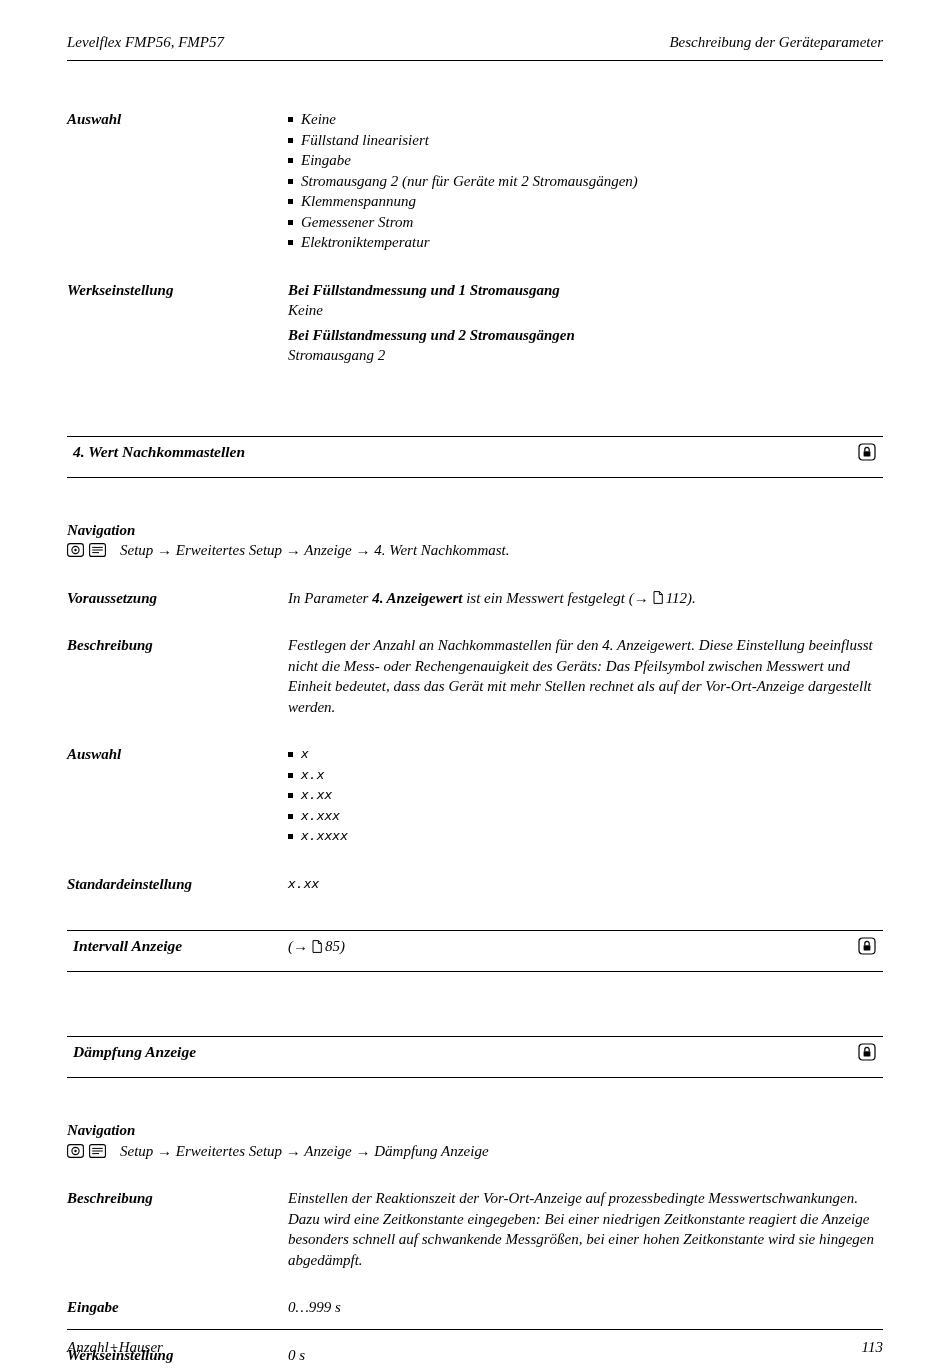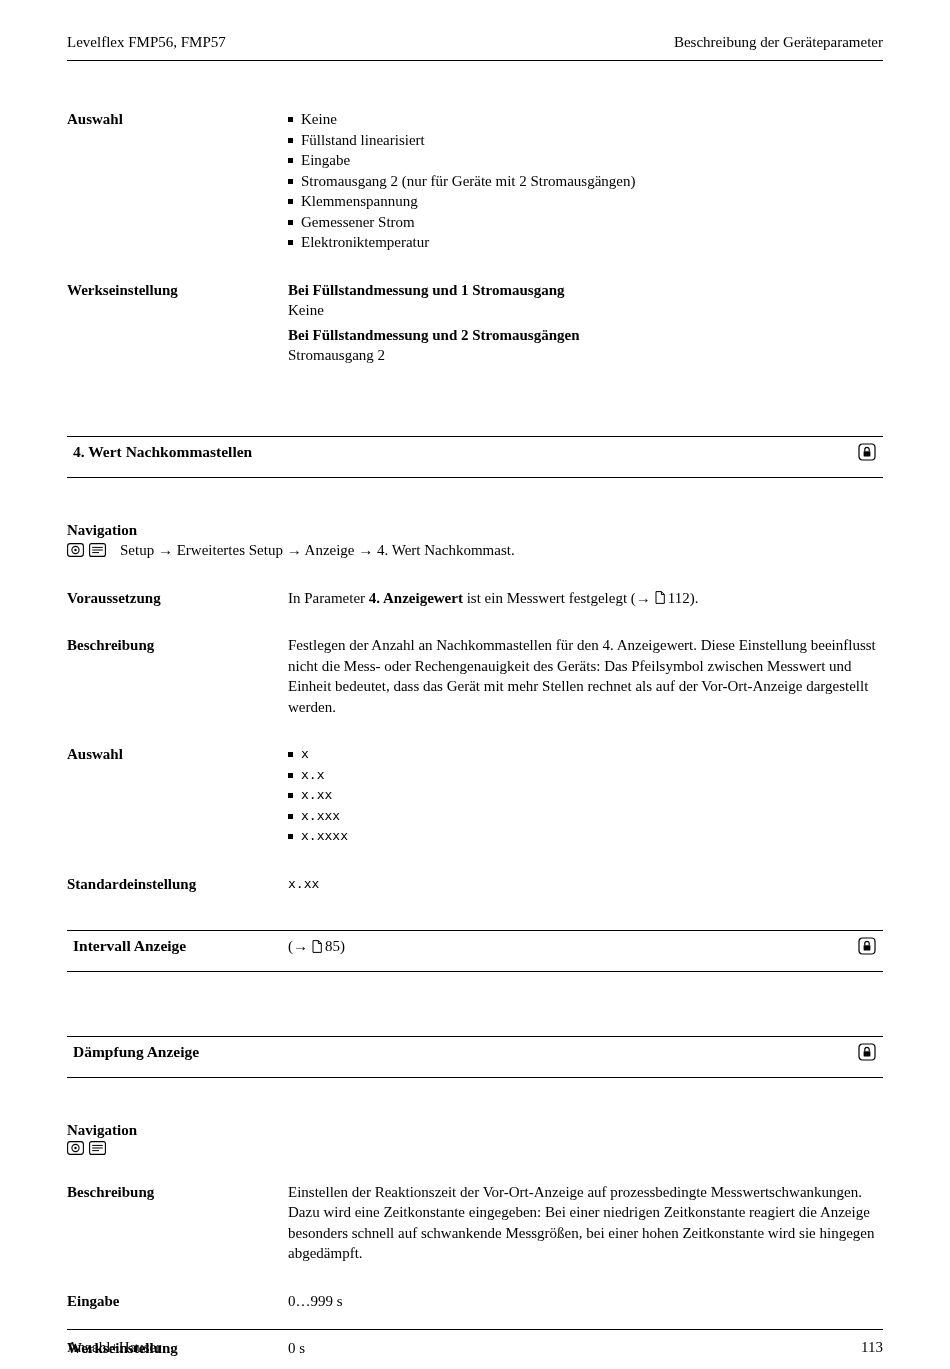--- a/index.html
+++ b/index.html
@@ -3,21 +3,21 @@
 <meta charset="utf-8">
 <style>
   * { box-sizing: border-box; }
   html, body { margin: 0; padding: 0; background: #ffffff; }
   body {
     width: 950px; height: 1369px;
     font-family: "Liberation Serif", serif;
     color: #000; font-size: 15px;
     -webkit-font-smoothing: antialiased;
   }
-  .page { position: relative; width: 950px; height: 1369px; padding: 34px 67px 0 67px; overflow: hidden; }
+  .page { position: relative; width: 950px; height: 1369px; padding: 34px 67px 0 67px; overflow: hidden; font-style: italic; }
 
   .doc-header {
     display: flex; justify-content: space-between; align-items: flex-end;
     padding-bottom: 9px; border-bottom: 1.3px solid #000; font-size: 15px;
   }
 
   .row { display: flex; margin-top: 27px; line-height: 20.5px; }
   .row-label { width: 221px; flex-shrink: 0; font-weight: bold; }
   .row-content { flex: 1; }
   .top-first { margin-top: 48px; }
@@ -225,20 +225,21 @@
             <circle cx="8.5" cy="7" r="3.6" fill="none" stroke="#000" stroke-width="1.1"></circle>
             <circle cx="8.5" cy="7" r="1.2" fill="#000"></circle>
           </svg>
         <svg width="17" height="14" viewBox="0 0 17 14">
             <rect x="0.6" y="0.6" width="15.8" height="12.8" rx="2" fill="none" stroke="#000" stroke-width="1.1"></rect>
             <line x1="3.2" y1="4.4" x2="13.8" y2="4.4" stroke="#000" stroke-width="1"></line>
             <line x1="3.2" y1="7" x2="13.8" y2="7" stroke="#000" stroke-width="1"></line>
             <line x1="3.2" y1="9.6" x2="10" y2="9.6" stroke="#000" stroke-width="1"></line>
           </svg>
       </span>
+      <span>Setup → Erweitertes Setup → Anzeige → Dämpfung Anzeige</span>
     </div>
   </div>
 
   <div class="row">
     <div class="row-label">Beschreibung</div>
     <div class="row-content">Einstellen der Reaktionszeit der Vor-Ort-Anzeige auf prozessbedingte Messwertschwankungen. Dazu wird eine Zeitkonstante eingegeben: Bei einer niedrigen Zeitkonstante reagiert die Anzeige besonders schnell auf schwankende Messgrößen, bei einer hohen Zeitkonstante wird sie hingegen abgedämpft.</div>
   </div>
 
   <div class="row">
     <div class="row-label">Eingabe</div>

